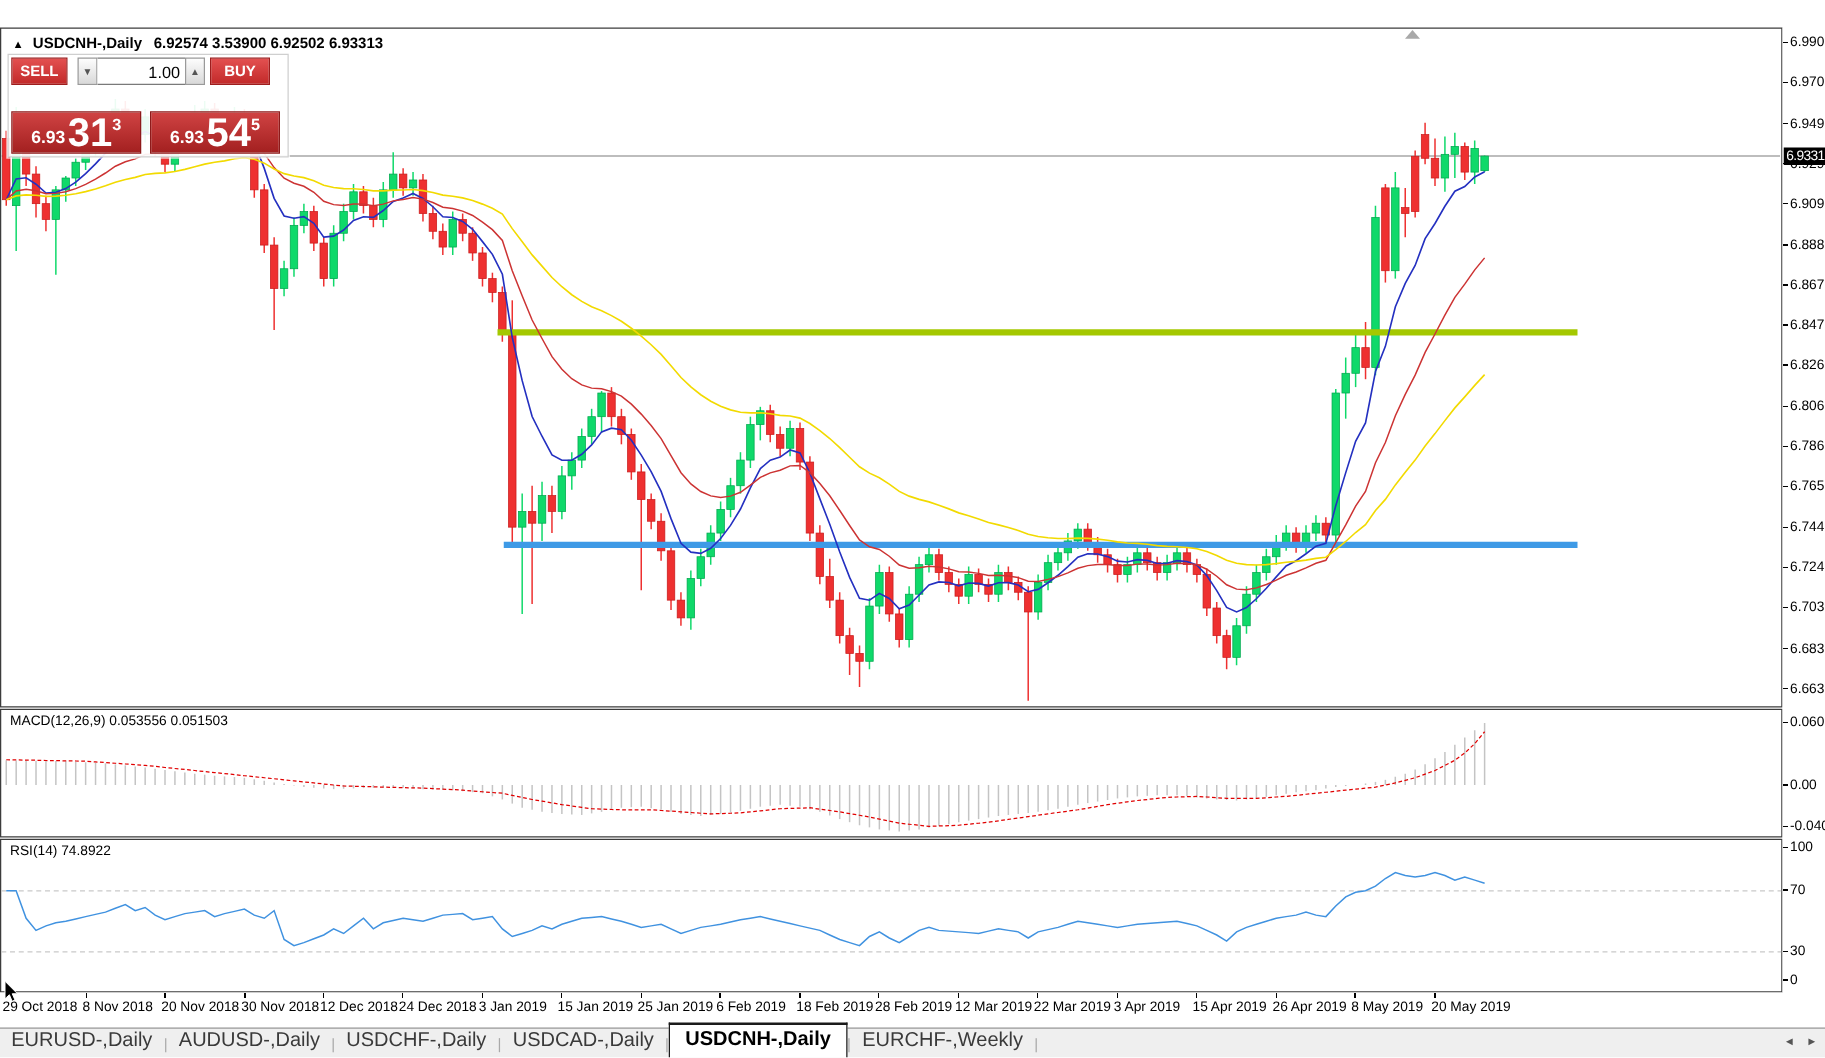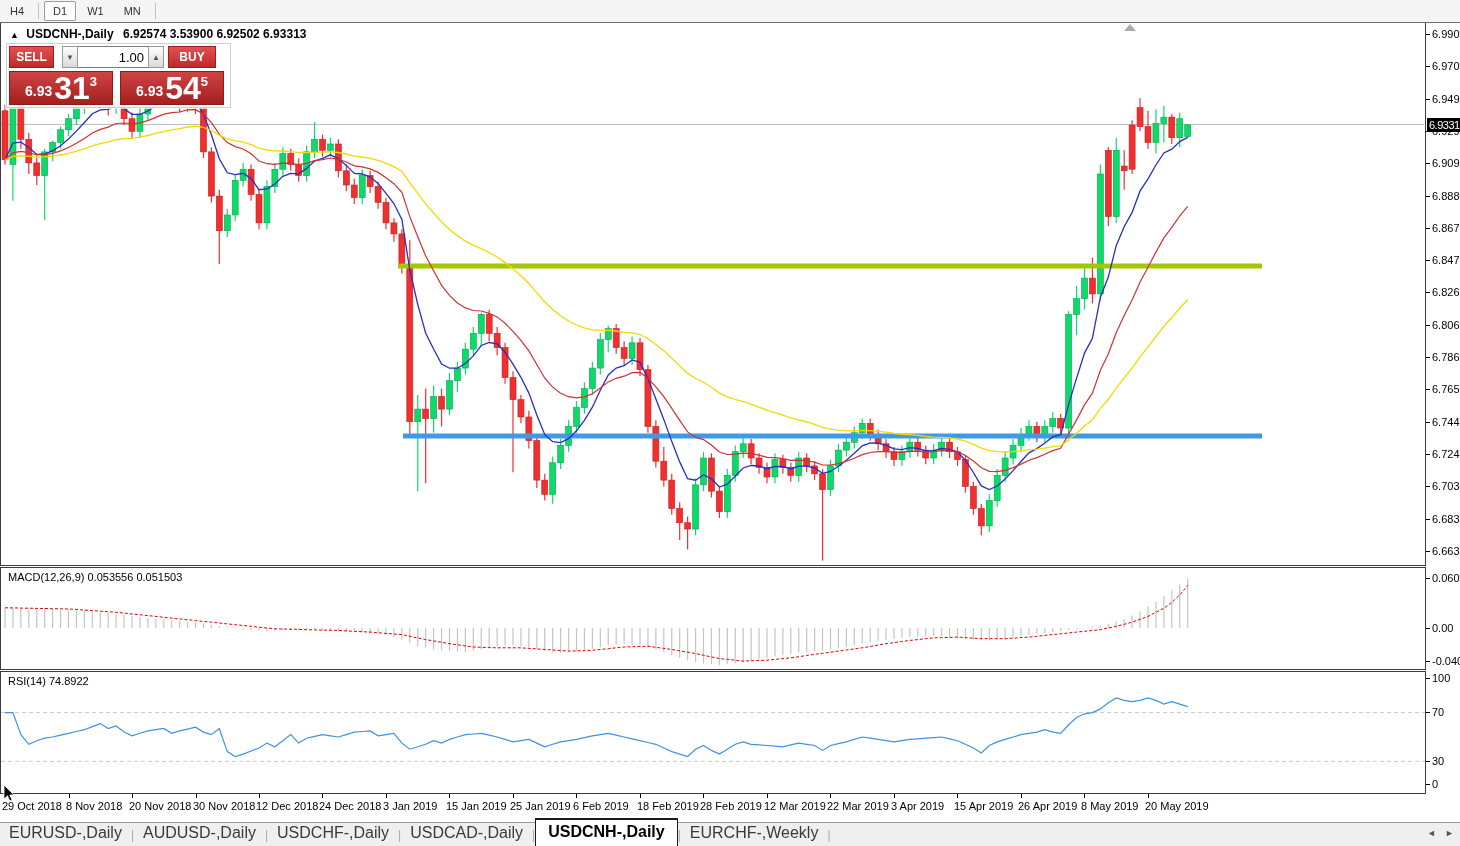--- a/index.html
+++ b/index.html
@@ -36,21 +36,21 @@
                 border:1px solid #cfcfcf;padding:2px;box-shadow:0 0 0 1px rgba(255,255,255,.7);}
   #tw-row1{display:flex;height:22px;}
   .tw-btn{background:linear-gradient(180deg,#e35050,#c22a2a);color:#fff;font-size:12px;font-weight:bold;
           display:flex;align-items:center;justify-content:center;border:1px solid #9e1d1d;box-sizing:border-box;cursor:default;}
   #sell-btn{width:45px;} #buy-btn{width:48px;margin-left:4px;text-align:right;}
   .spin{width:16px;background:linear-gradient(180deg,#fdfdfd,#d9d9d9);border:1px solid #9a9a9a;color:#555;
         font-size:8px;display:flex;align-items:center;justify-content:center;box-sizing:border-box;cursor:default;}
   #vol-down{margin-left:8px;}
   #vol-input{width:70px;border:1px solid #7a7a7a;border-left:none;border-right:none;font-size:13px;text-align:right;
              padding:0 4px 0 0;font-family:"Liberation Sans",sans-serif;box-sizing:border-box;height:22px;}
-  #tw-row2{display:flex;margin-top:3px;height:34px;}
+  #tw-row2{display:flex;margin-top:21px;height:34px;}
   .bigprice{background:linear-gradient(180deg,#d04343,#a32020);border:1px solid #8e1a1a;color:#fff;width:104px;
             display:flex;align-items:center;justify-content:center;box-sizing:border-box;cursor:default;}
   .bigprice + .bigprice{margin-left:7px;}
   .bp-small{font-size:14px;font-weight:bold;align-self:flex-end;margin:0 2px 5px 0;}
   .bp-big{font-size:32px;font-weight:bold;line-height:30px;}
   .bp-sup{font-size:13px;font-weight:bold;align-self:flex-start;margin-top:2px;}
   
   .date-label{position:absolute;top:6px;font-size:11px;color:#000;white-space:nowrap;}
   
   #tabbar{position:absolute;left:0;top:822px;width:1460px;height:24px;background:#efefef;border-top:1px solid #9a9a9a;
@@ -61,28 +61,20 @@
   .tab-sep{color:#a9a9a9;font-size:12px;padding-bottom:5px;}
   .tab-scroll{position:absolute;top:5px;font-size:9px;color:#555;cursor:default;}
   #tab-scroll-left{right:24px;} #tab-scroll-right{right:6px;}
   #mouse-cursor{position:absolute;left:3px;top:785px;z-index:40;}
 </style>
 </head>
 <body>
 
 <div id="app">
 
-  <div id="toolbar">
-      <div class="tf-btn">H4</div>
-      <span class="tf-sep"></span>
-      <div class="tf-btn active">D1</div>
-      <div class="tf-btn">W1</div>
-      <div class="tf-btn">MN</div>
-      <span class="tf-sep"></span>
-    </div>
 
   <div class="panel" id="panel-price"></div>
   <div class="panel" id="panel-macd"></div>
   <div class="panel" id="panel-rsi"></div>
   <div id="date-strip">
       <div class="date-label" style="left: 2px;">29 Oct 2018</div>
       <div class="date-label" style="left: 66px;">8 Nov 2018</div>
       <div class="date-label" style="left: 129px;">20 Nov 2018</div>
       <div class="date-label" style="left: 193px;">30 Nov 2018</div>
       <div class="date-label" style="left: 256px;">12 Dec 2018</div>

